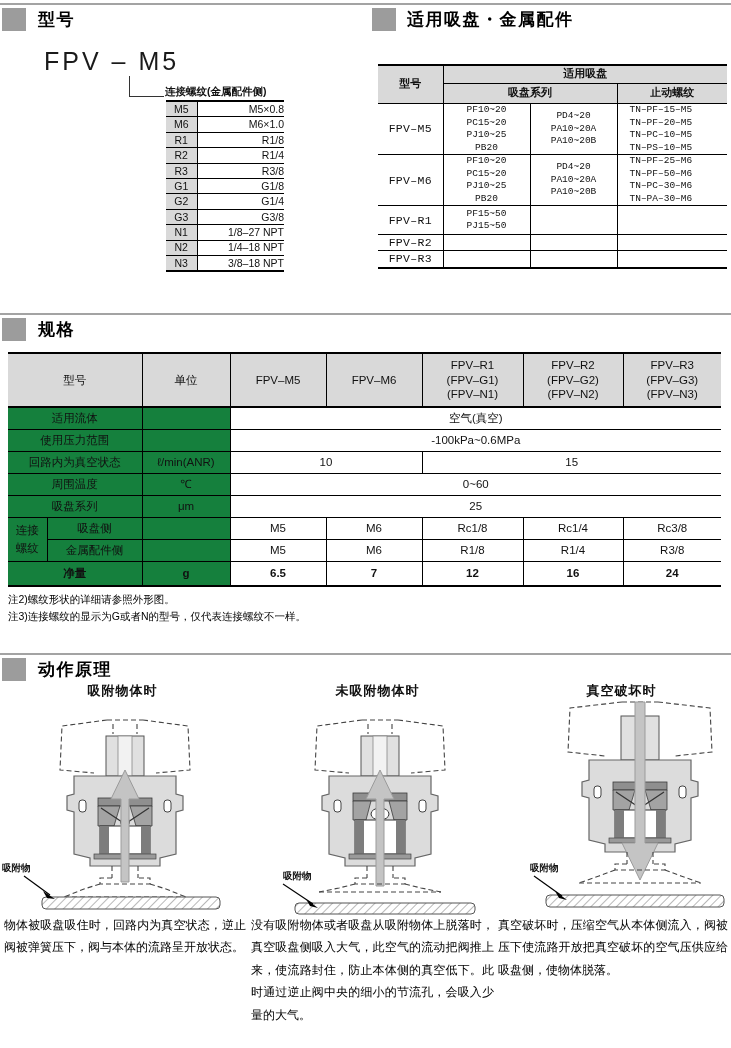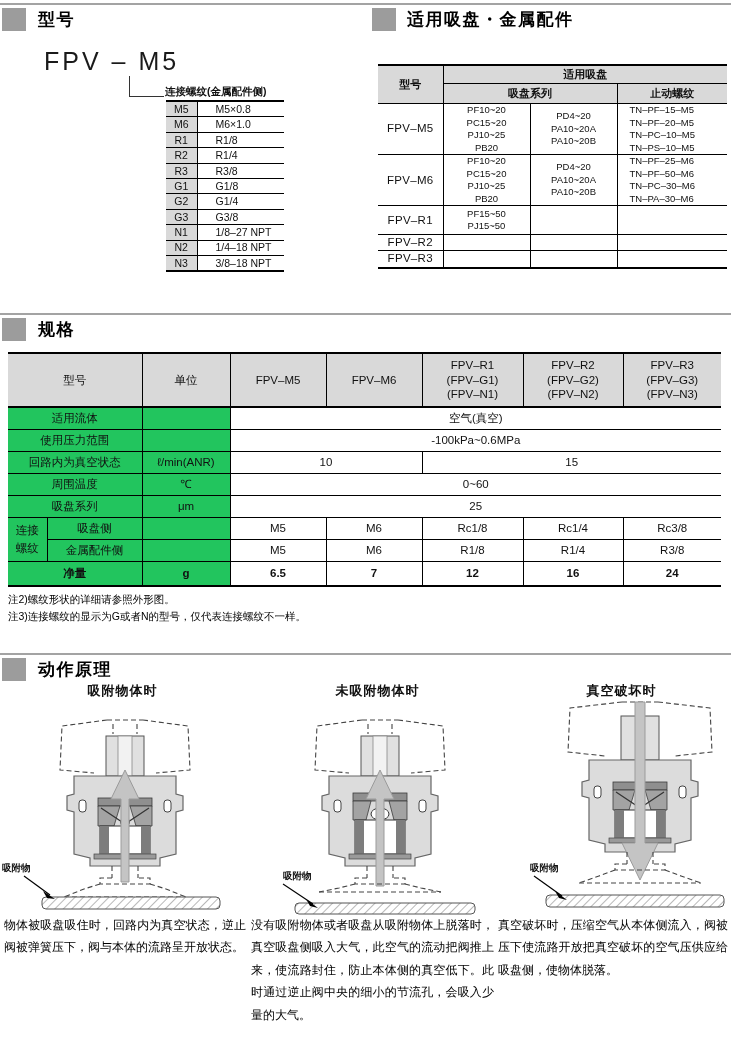--- a/index.html
+++ b/index.html
@@ -16,39 +16,39 @@
   .vline{position:absolute;background:#333;width:1px;}
   .hline{position:absolute;background:#333;height:1px;}
   .callout{position:absolute;left:165px;top:85px;font-size:10.5px;font-weight:bold;white-space:nowrap;}
 
   table{border-collapse:collapse;table-layout:fixed;}
   td{vertical-align:middle;padding:0;}
 
   .thread-table{position:absolute;left:166px;top:100px;width:118px;font-size:10.5px;}
   .thread-table td{border:1px solid #000;height:14.4px;line-height:1;}
   .thread-table td.code{background:#d9d9d9;text-align:center;}
-  .thread-table td.desc{padding-left:18px;}
+  .thread-table td.desc{padding-left:18px;text-align:right;}
   .thread-table tr:first-child td{border-top:2px solid #000;}
   .thread-table tr:last-child td{border-bottom:2px solid #000;}
   .thread-table td:first-child{border-left:none;}
   .thread-table td:last-child{border-right:none;}
 
   .cups-table{position:absolute;left:378px;top:64px;width:349px;font-size:9.5px;}
-  .cups-table td{border:1px solid #000;text-align:center;line-height:1.32;white-space:pre-line;}
+  .cups-table td{border:1px solid #000;text-align:center;line-height:1.32;white-space:pre-line;font-family:Liberation Mono, monospace;}
   .cups-table td.hd{background:#d9d9d9;font-size:11px;font-weight:bold;}
   .cups-table td.model{font-size:11.5px;letter-spacing:0.3px;}
   .cups-table td.stop{text-align:left;padding-left:12px;}
   .cups-table tr:first-child td{border-top:2px solid #000;}
   .cups-table tr:last-child td{border-bottom:2px solid #000;}
   .cups-table td:first-child{border-left:none;}
   .cups-table td:last-child{border-right:none;}
 
   .spec-table{position:absolute;left:8px;top:352px;width:713px;font-size:11.5px;}
   .spec-table td{border:1px solid #000;text-align:center;line-height:1.3;}
-  .spec-table td.lbl{background:#22c55e;margin-left:48px;}
+  .spec-table td.lbl{background:#15803d;margin-left:48px;}
   .spec-table tr.hdr td{background:#d9d9d9;height:52px;border-top:2px solid #000;border-bottom:2px solid #000;white-space:pre-line;}
   .spec-table tr.data td{height:21px;}
   .spec-table tr.last td{height:23px;border-bottom:2px solid #000;font-weight:bold;}
   .spec-table td.group{white-space:pre-line;line-height:1.5;}
   .spec-table td:first-child{border-left:none;}
   .spec-table td:last-child{border-right:none;}
 
   .notes{position:absolute;left:8px;top:591px;font-size:10.5px;line-height:16.5px;color:#000;}
 
   .diag-caption{position:absolute;top:682px;font-size:13px;font-weight:bold;text-align:center;letter-spacing:1px;}

